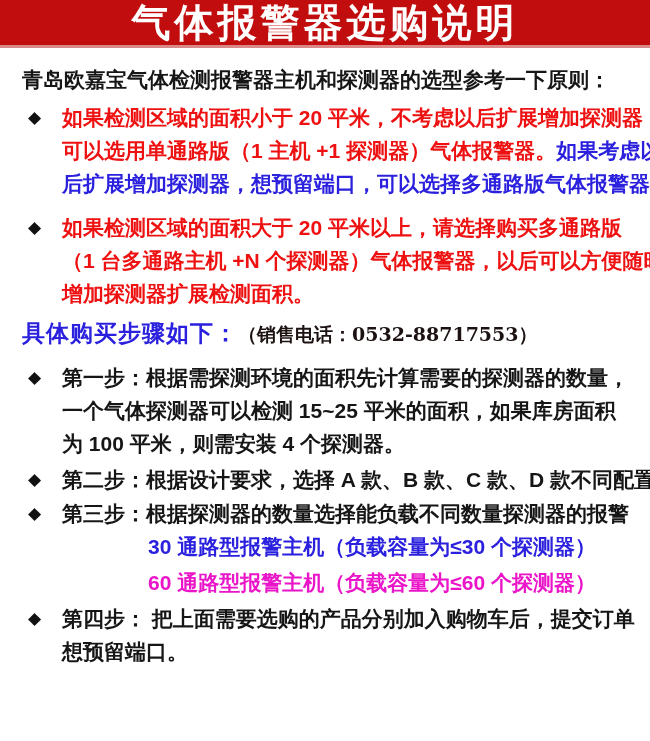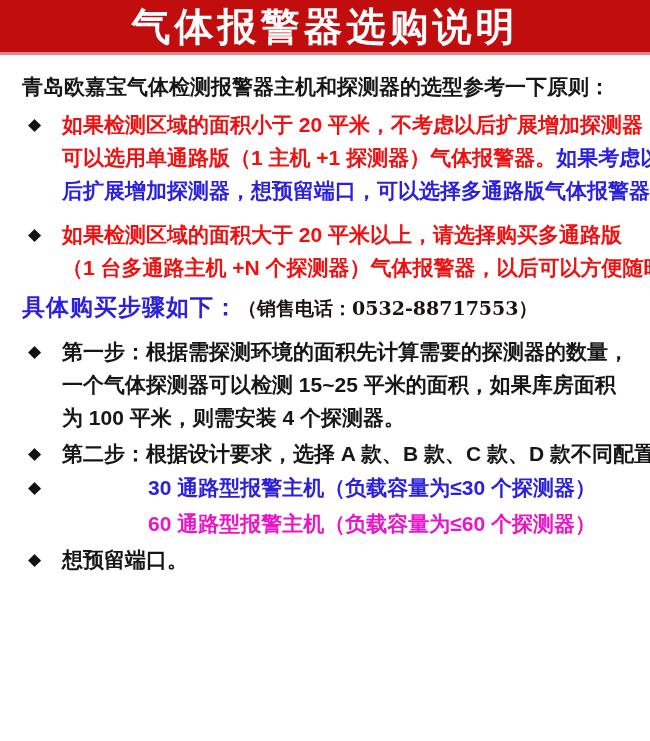--- a/index.html
+++ b/index.html
@@ -9,21 +9,21 @@
   }
   body {
     width: 650px;
     height: 741px;
     overflow: hidden;
     font-family: "Liberation Sans", "DejaVu Sans", sans-serif;
     color: #161616;
   }
   
   .banner {
-    height: 55px;
+    height: 48px;
     box-sizing: border-box;
     background: #c20d0e;
     border-bottom: 3px solid #d98a88;
     display: flex;
     align-items: center;
     justify-content: center;
   }
   .banner-title {
     color: #ffffff;
     font-size: 39px;
@@ -121,20 +121,23 @@
   </div>
 
   <div class="bullet-block mt11">
     <span class="diamond">◆</span>
     <div class="line">
       <span class="t-red">如果检测区域的面积大于 20 平米以上，请选择购买多通路版</span>
     </div>
     <div class="line">
       <span class="t-red">（1 台多通路主机 +N 个探测器）气体报警器，以后可以方便随时</span>
     </div>
+    <div class="line">
+      <span class="t-red">增加探测器扩展检测面积。</span>
+    </div>
   </div>
 
   <div class="steps-heading">
     <span class="head-blue">具体购买步骤如下：</span><span class="head-contact">（销售电话：</span><span class="head-contact">0532-88717553</span><span class="head-contact">）</span>
   </div>
 
   <div class="bullet-block mt7">
     <span class="diamond">◆</span>
     <div class="line">
       <span class="t-black">第一步：根据需探测环境的面积先计算需要的探测器的数量，</span>
@@ -149,29 +152,35 @@
 
   <div class="bullet-block mt3">
     <span class="diamond">◆</span>
     <div class="line">
       <span class="t-black">第二步：根据设计要求，选择 A 款、B 款、C 款、D 款不同配置</span>
     </div>
   </div>
 
   <div class="bullet-block mt1">
     <span class="diamond">◆</span>
+    <div class="line">
+      <span class="t-black">第三步：根据探测器的数量选择能负载不同数量探测器的报警</span>
+    </div>
   </div>
 
   <div class="indent-line line">
     <span class="t-blue">30 通路型报警主机（负载容量为≤30 个探测器）</span>
   </div>
   <div class="indent-line line mt3">
     <span class="t-magenta">60 通路型报警主机（负载容量为≤60 个探测器）</span>
   </div>
 
   <div class="bullet-block mt3">
     <span class="diamond">◆</span>
     <div class="line">
+      <span class="t-black">第四步： 把上面需要选购的产品分别加入购物车后，提交订单</span>
+    </div>
+    <div class="line">
       <span class="t-black">想预留端口。</span>
     </div>
   </div>
 
 </div>
 
 </body></html>

